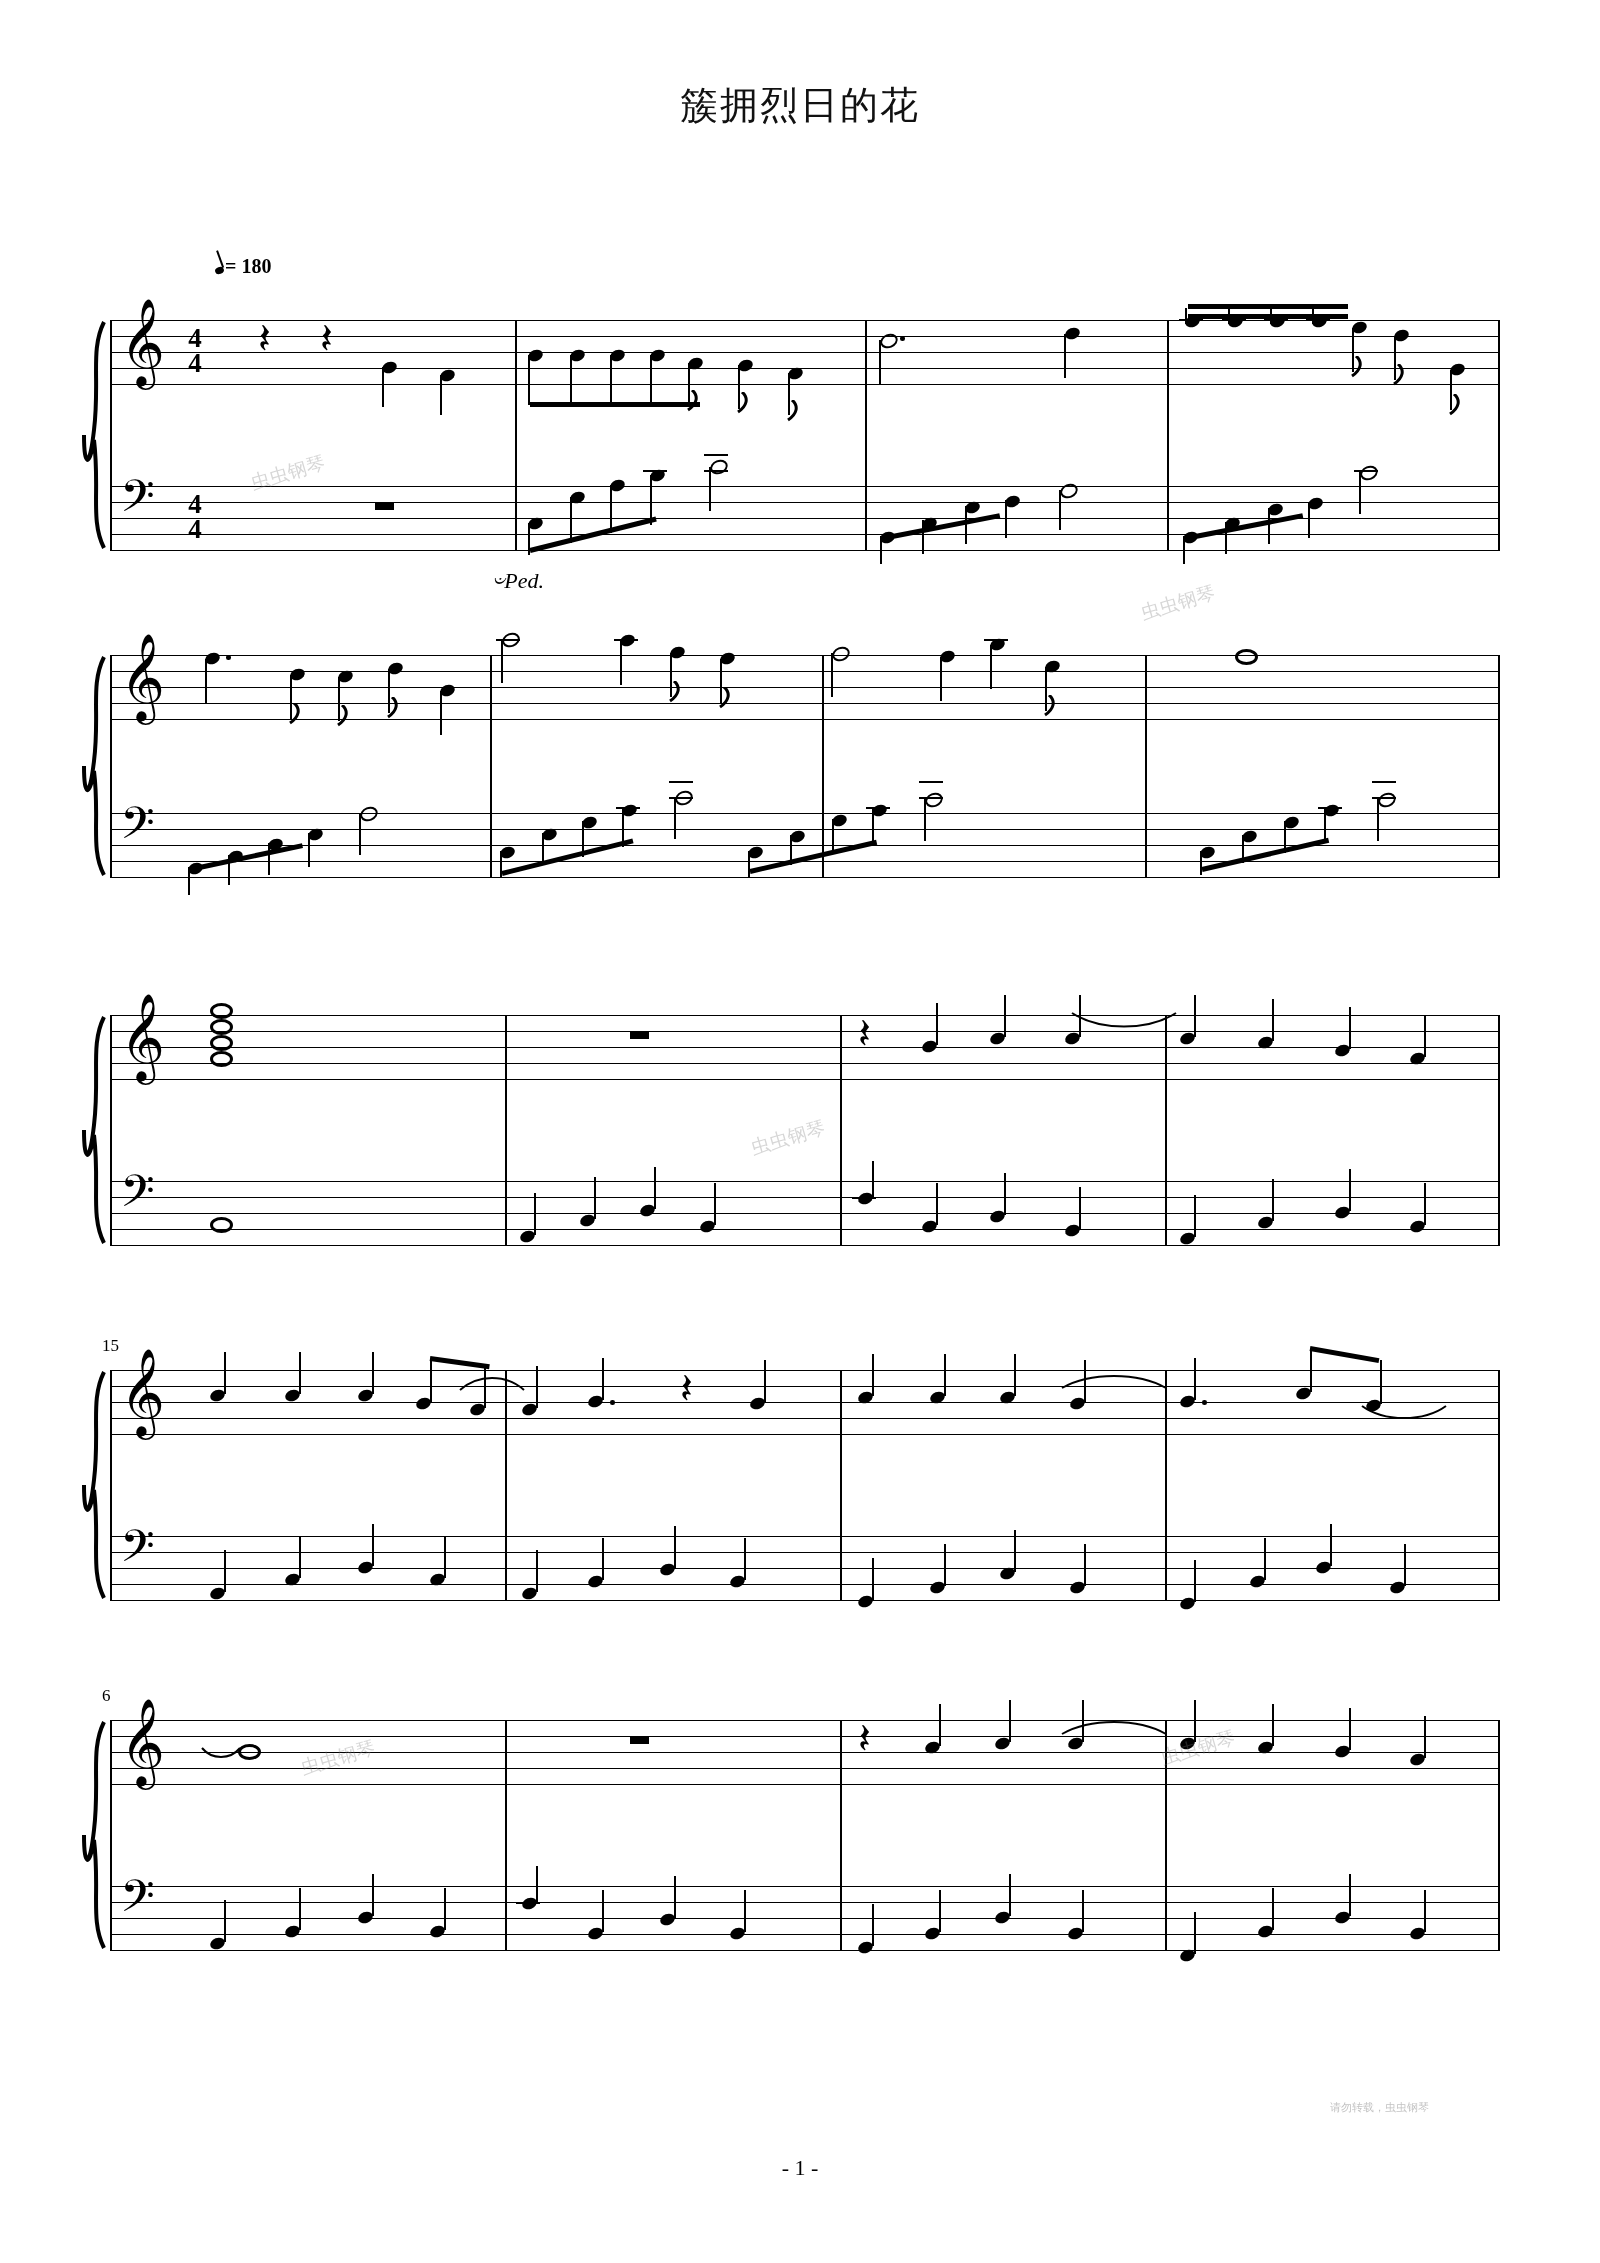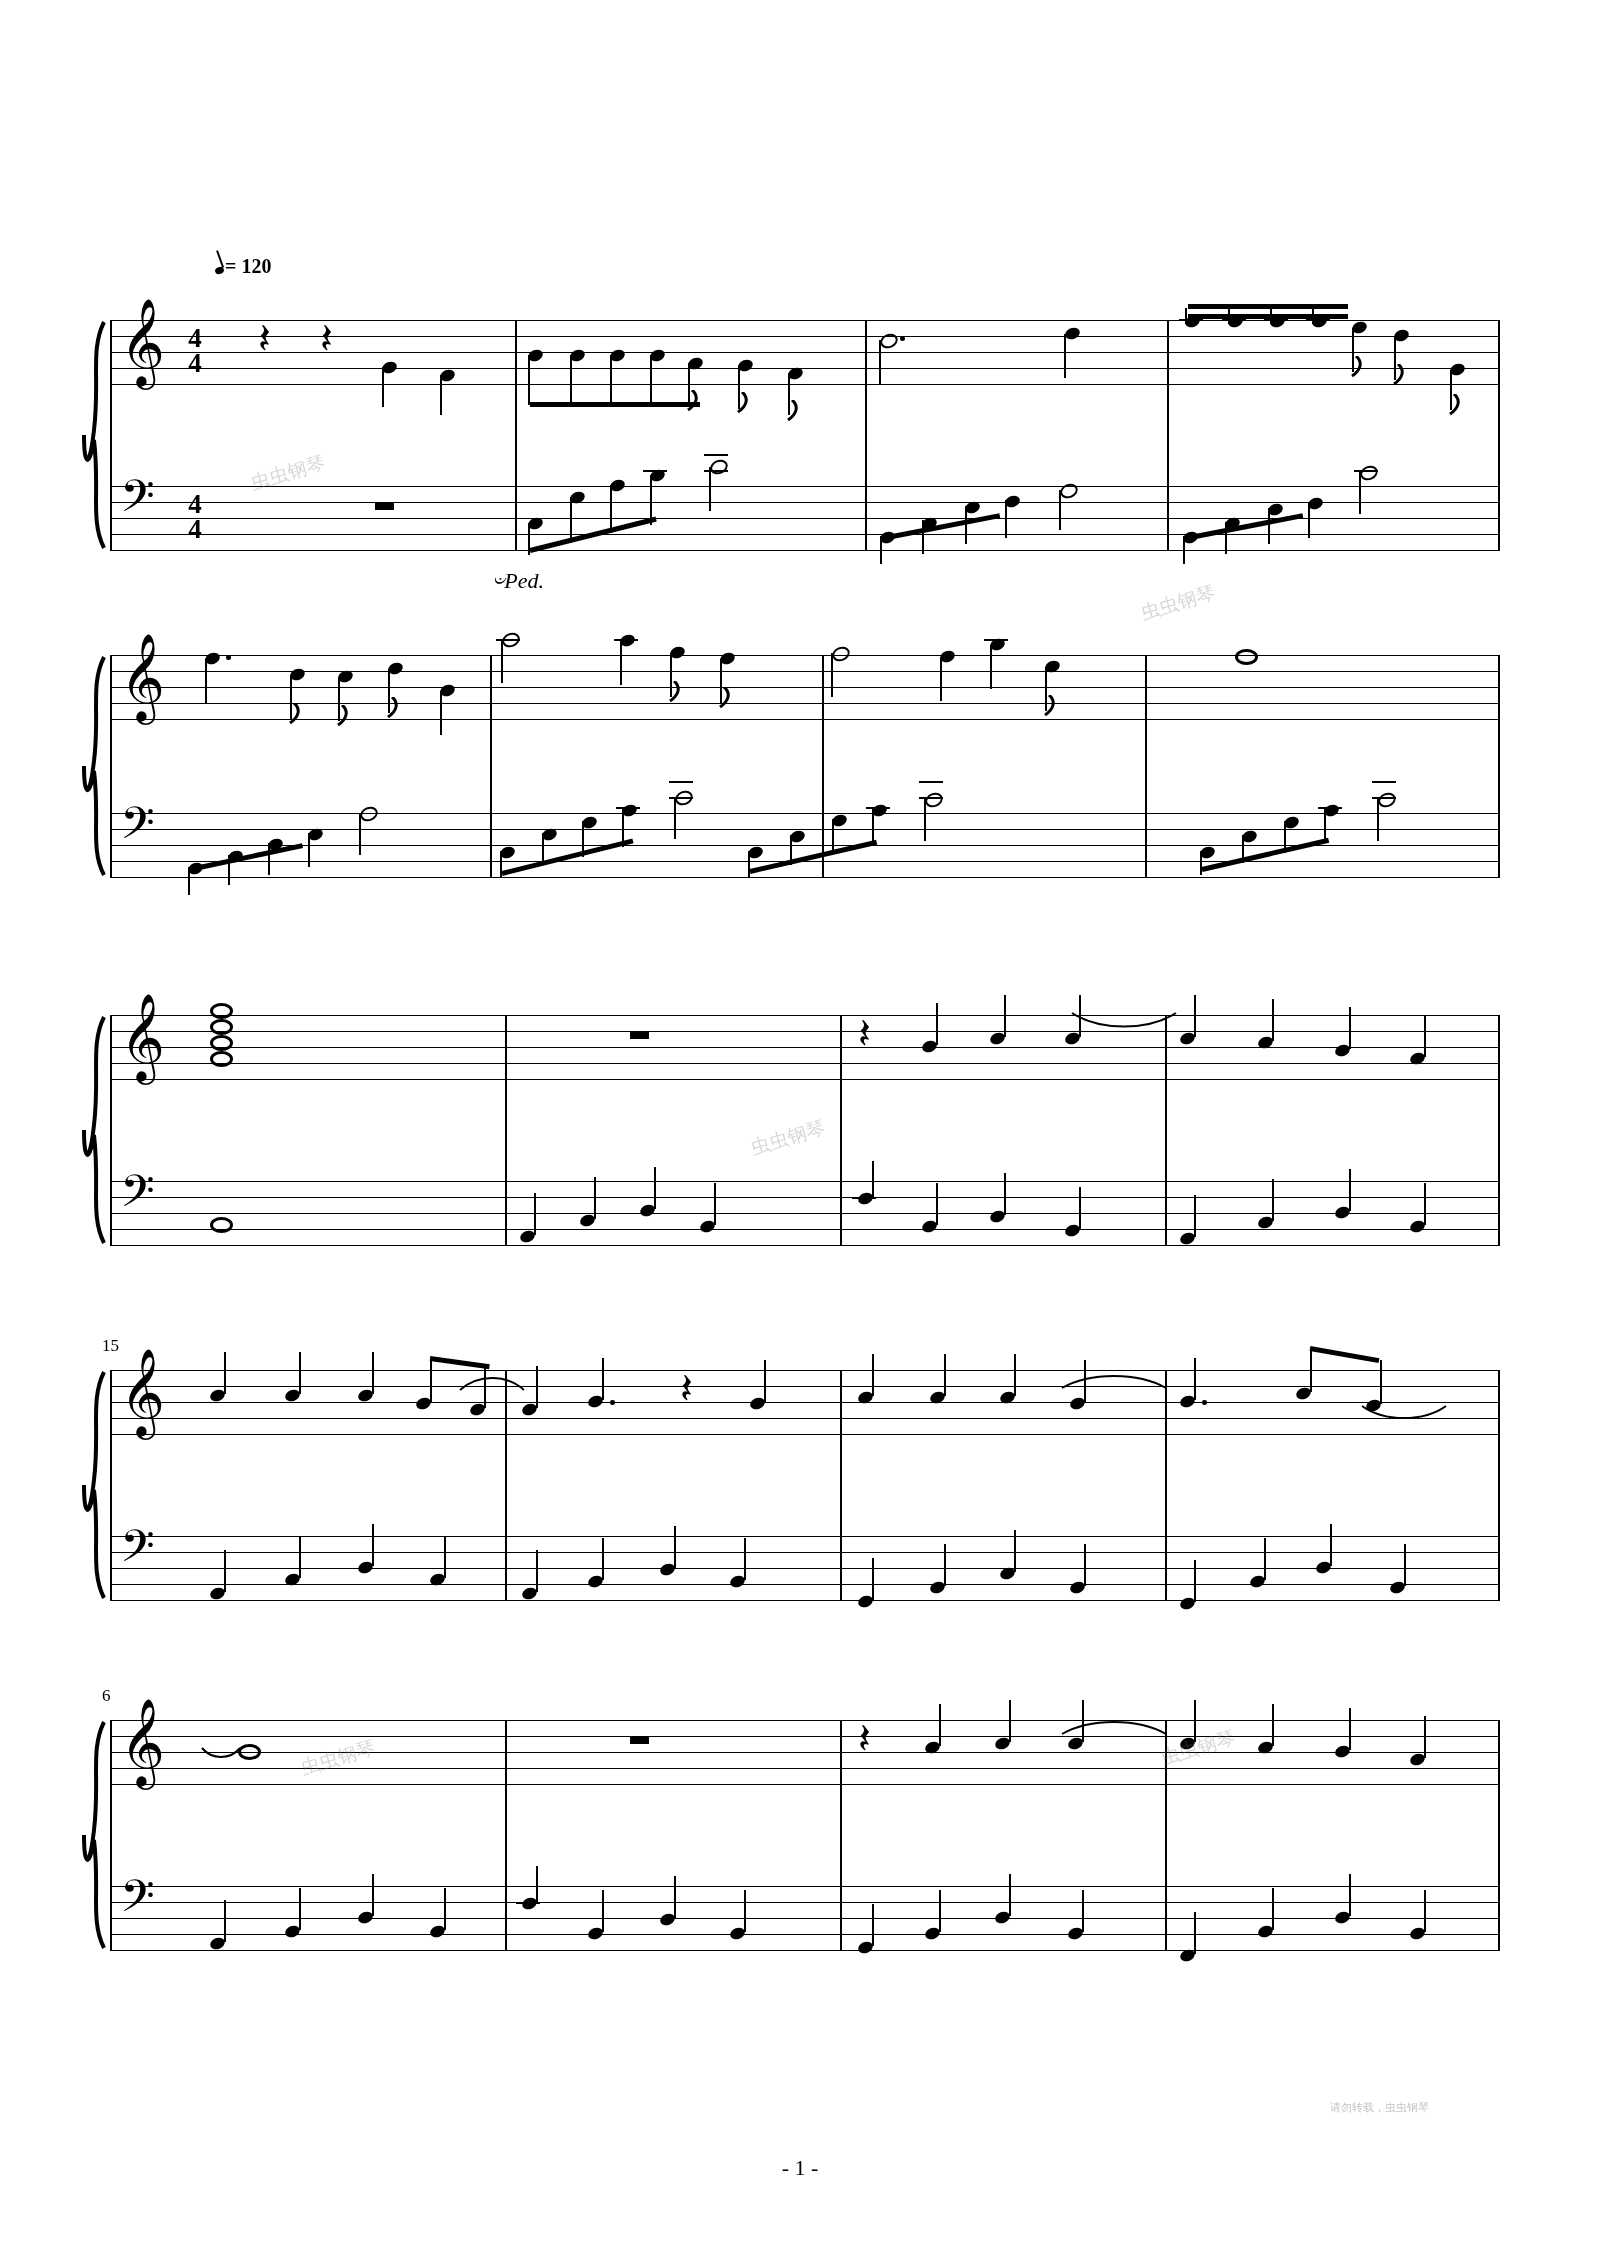--- a/index.html
+++ b/index.html
@@ -216,23 +216,24 @@
     font-family: "Liberation Serif", serif;
     font-size: 22px;
     color: #000;
   }
 </style>
 </head>
 <body>
 
 <div class="page">
 
+  <div class="title">簇拥烈日的花</div>
 
   <div class="tempo" style="left:215px; top:255px;">
-    <span class="notehead"><span class="stem"></span></span><span>= 120</span>
+    <span class="notehead"><span class="stem"></span></span><span>= 180</span>
   </div>
 
   <div class="system" style="top:320px; height:230px;">
     <div class="brace" style="top:0;">
       <svg width="26" height="230" viewBox="0 0 26 230">
         <path d="M22 2 C8 30, 18 60, 12 110 C8 145, 2 150, 2 115 C2 150, 8 145, 12 120 C18 170, 8 200, 22 228" fill="none" stroke="#000" stroke-width="4"></path>
       </svg>
     </div>
     <div class="sysbar" style="top:0; height:230px;"></div>
 

